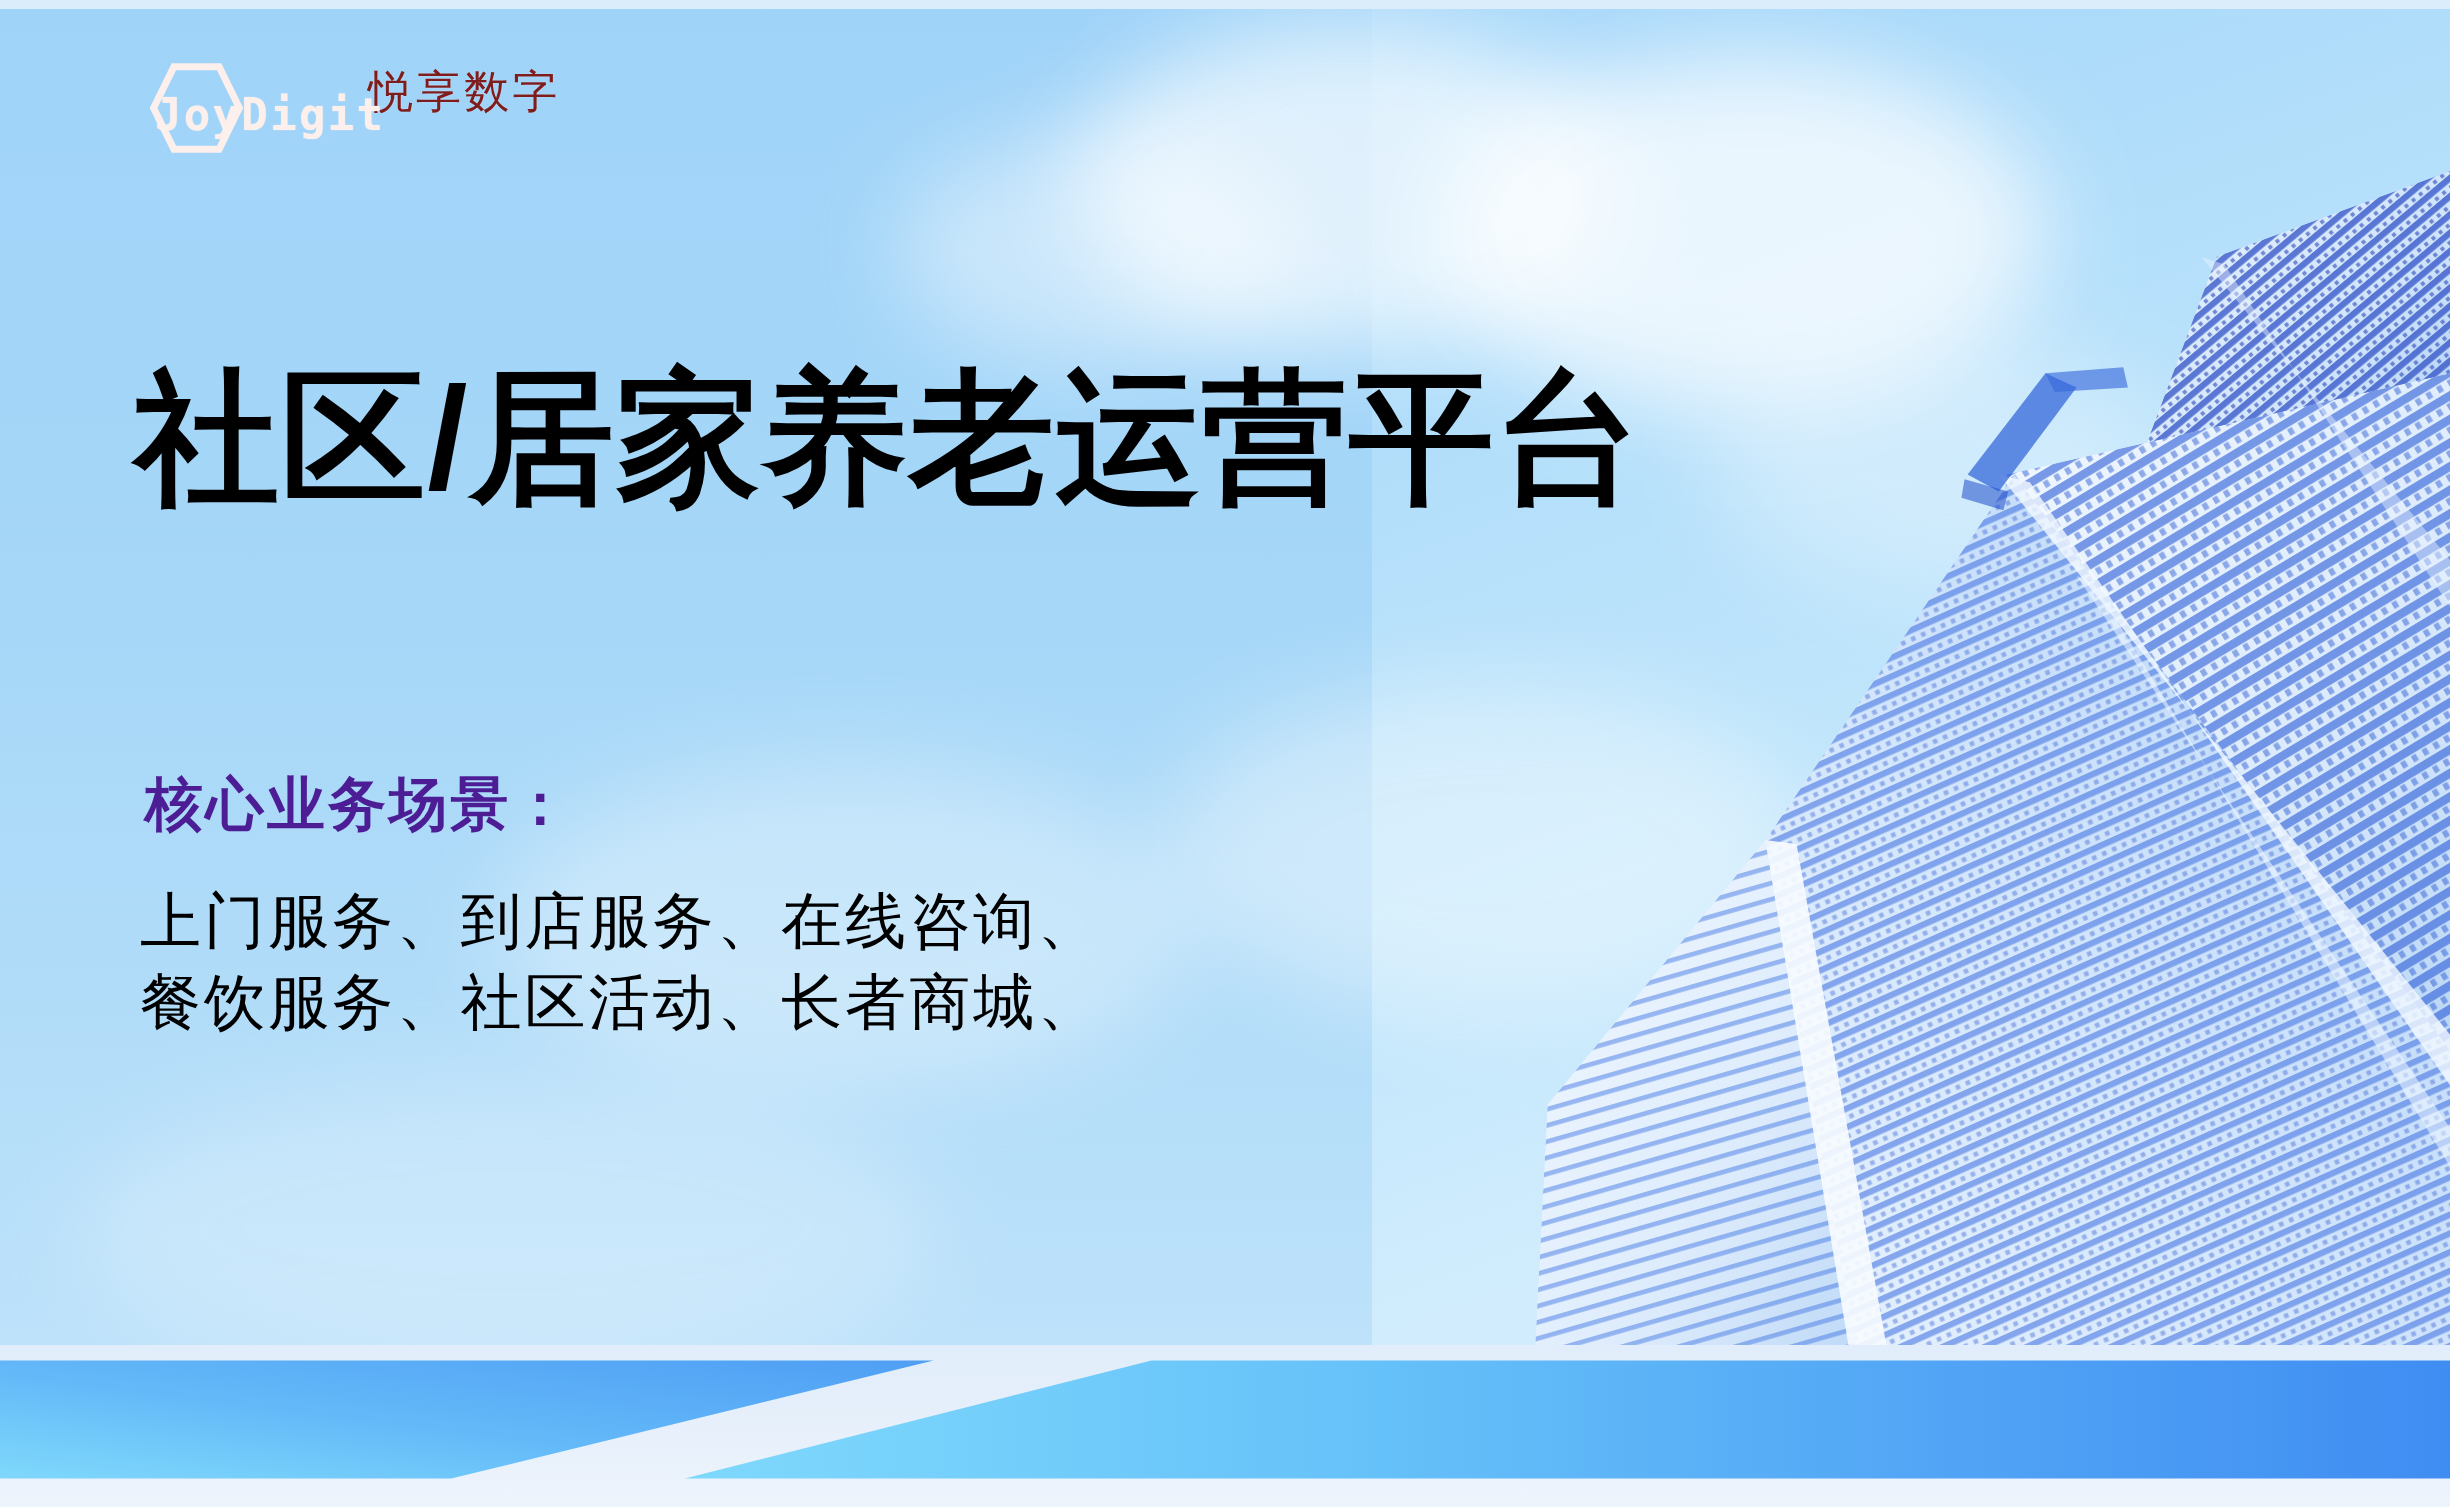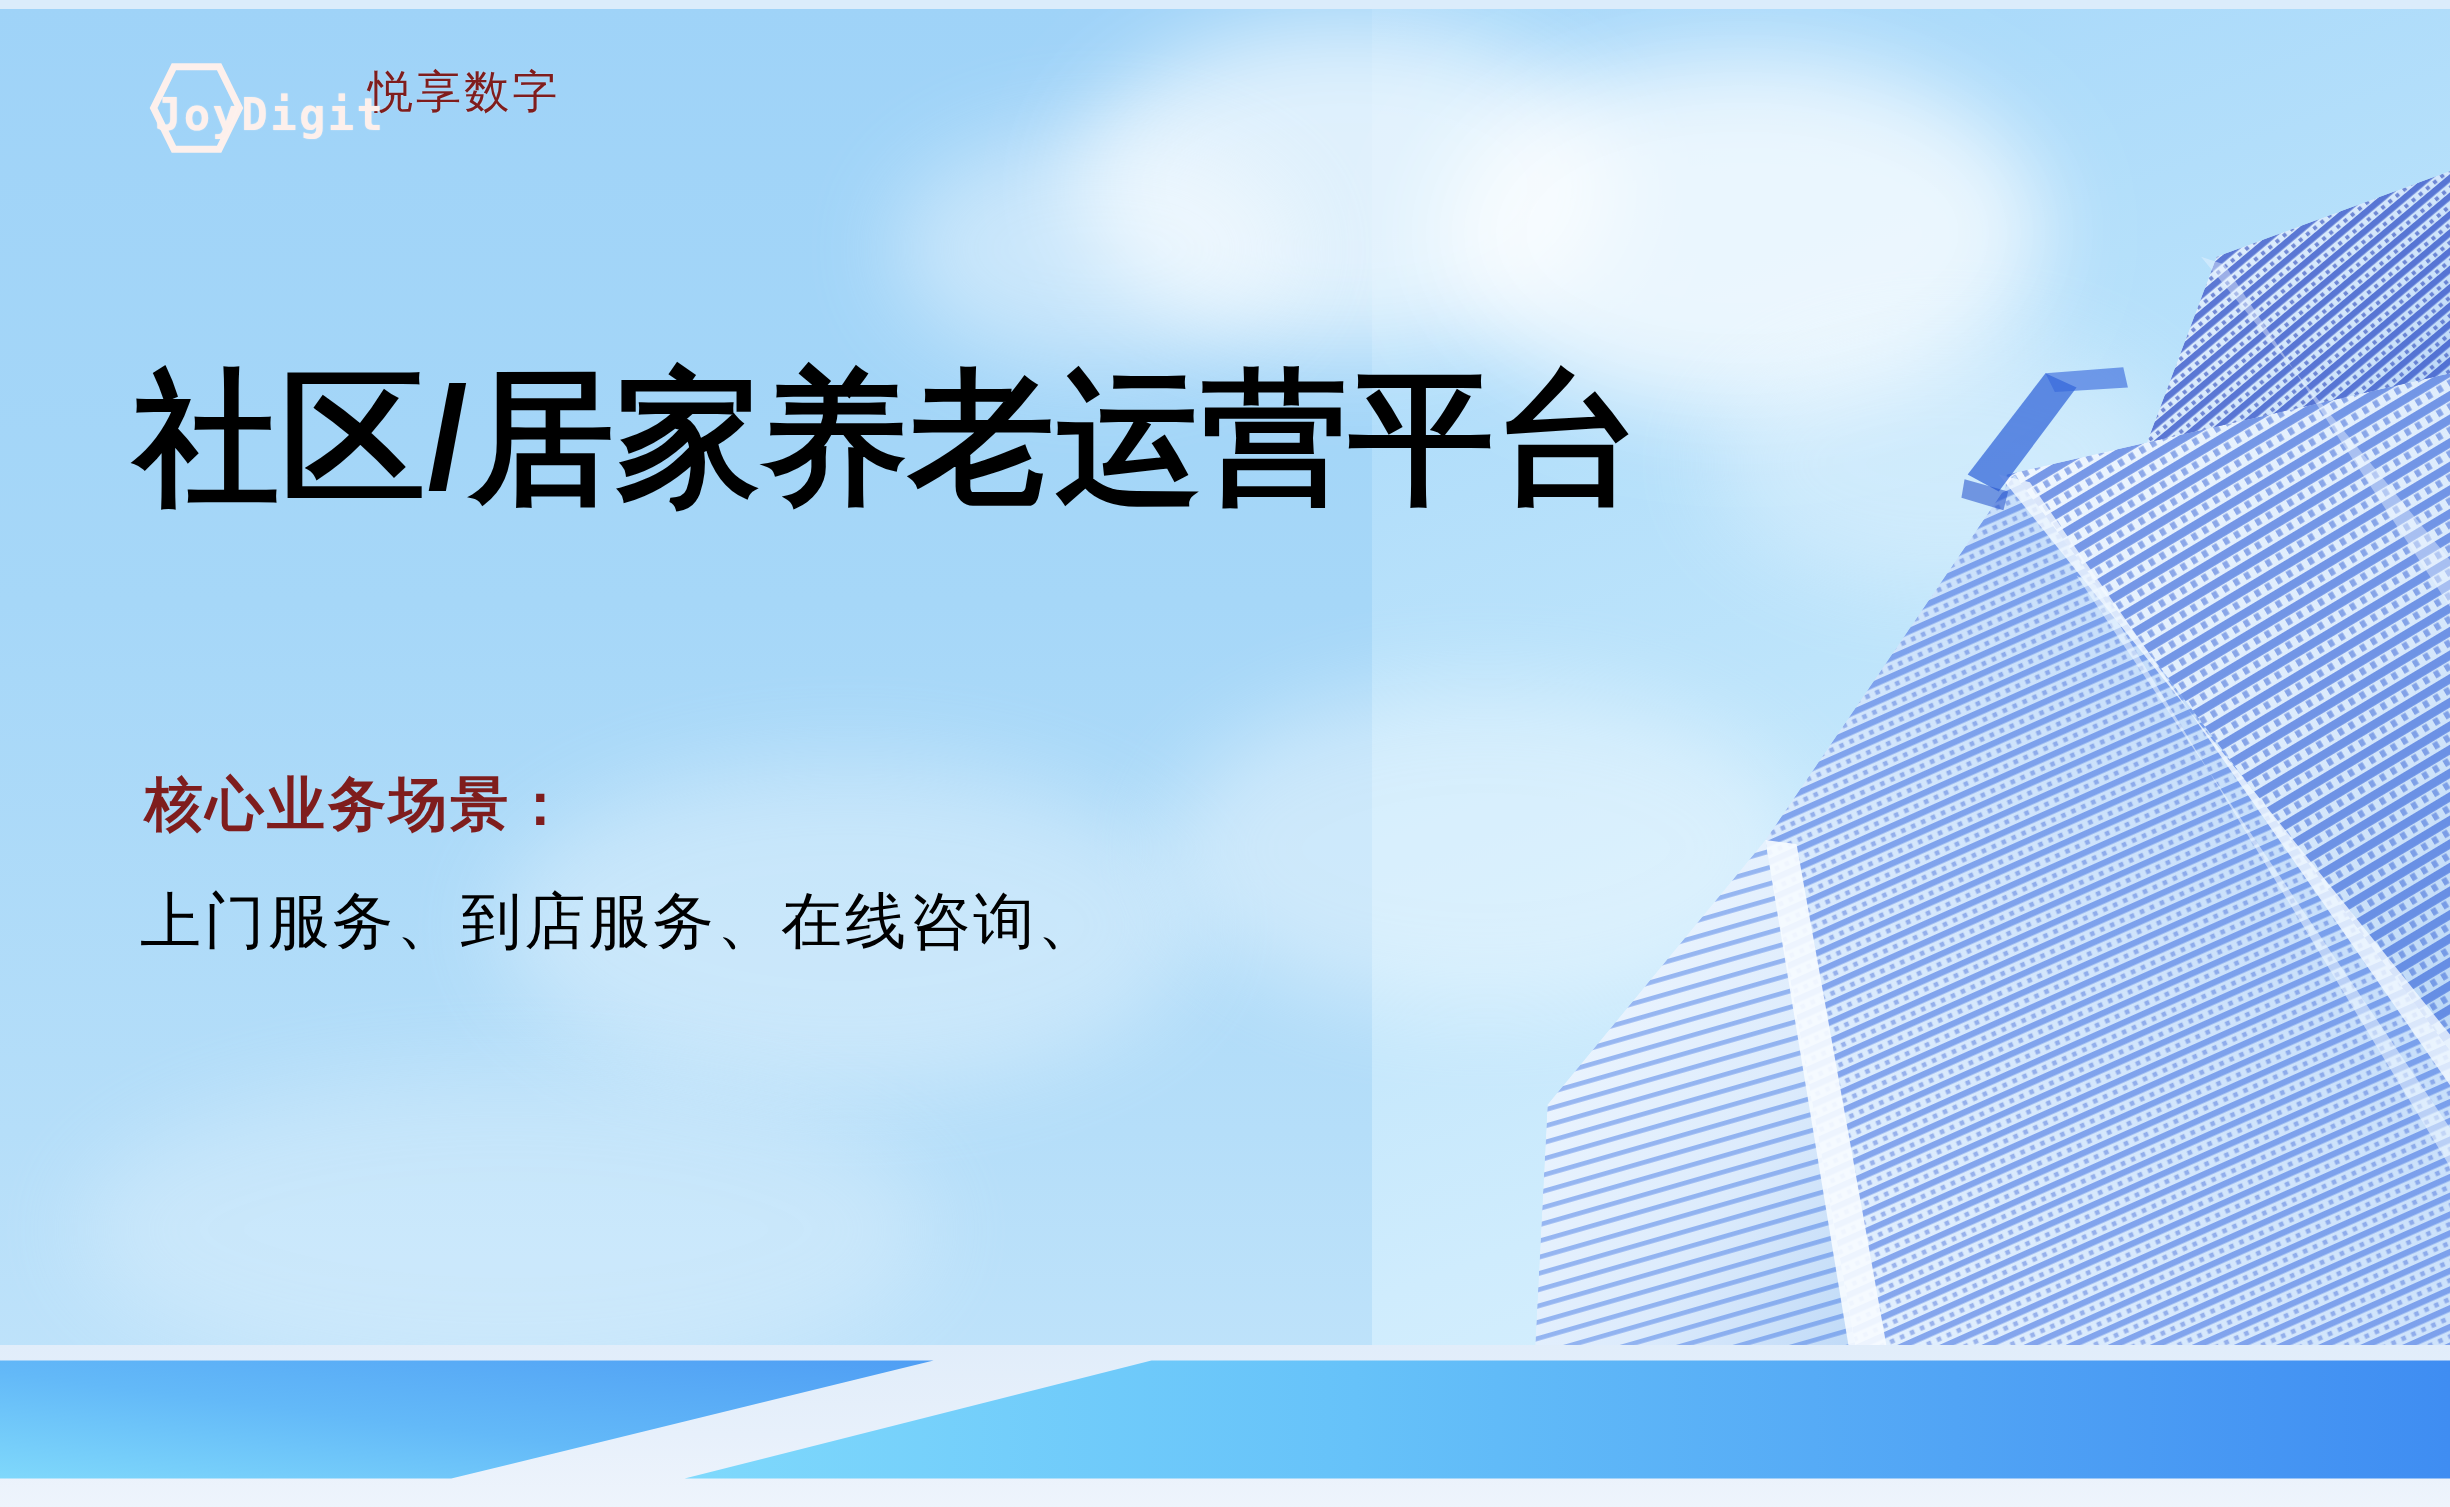--- a/index.html
+++ b/index.html
@@ -124,21 +124,21 @@
   
   .core-block {
     position: absolute;
     left: 140px;
     top: 766px;
     z-index: 5;
   }
   .core-heading {
     font-size: 58px;
     font-weight: 700;
-    color: #7f1d1d;
+    color: #4c1d95;
     letter-spacing: 3.1px;
     margin: 0 0 37px 4.7px;
     white-space: nowrap;
   }
   .core-lines {
     margin: 0;
     padding: 0;
     list-style: none;
   }
   .core-line {
@@ -283,20 +283,21 @@
     </div>
     <span class="logo-cn">悦享数字</span>
   </div>
 
   <h1 class="main-title">社区/居家养老运营平台</h1>
 
   <div class="core-block">
     <div class="core-heading">核心业务场景：</div>
     <ul class="core-lines">
       <li class="core-line">上门服务、到店服务、在线咨询、</li>
+      <li class="core-line">餐饮服务、社区活动、长者商城、</li>
     </ul>
   </div>
 
   <div class="bottom-banner">
     <div class="bg-plate"></div>
     <svg viewBox="0 0 3149 210" preserveAspectRatio="none" xmlns="http://www.w3.org/2000/svg">
       <defs>
         <linearGradient id="bnDark" x1="0" y1="1" x2="1" y2="0">
           <stop offset="0%" stop-color="#7fd8fb"></stop>
           <stop offset="45%" stop-color="#63b9f8"></stop>

